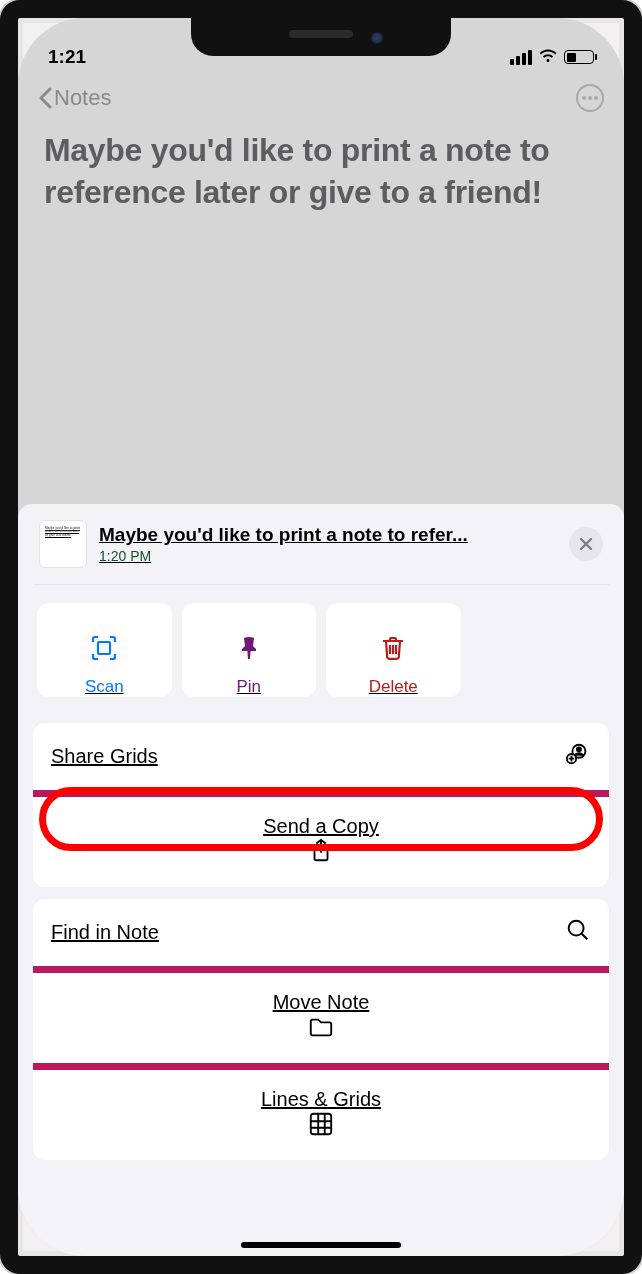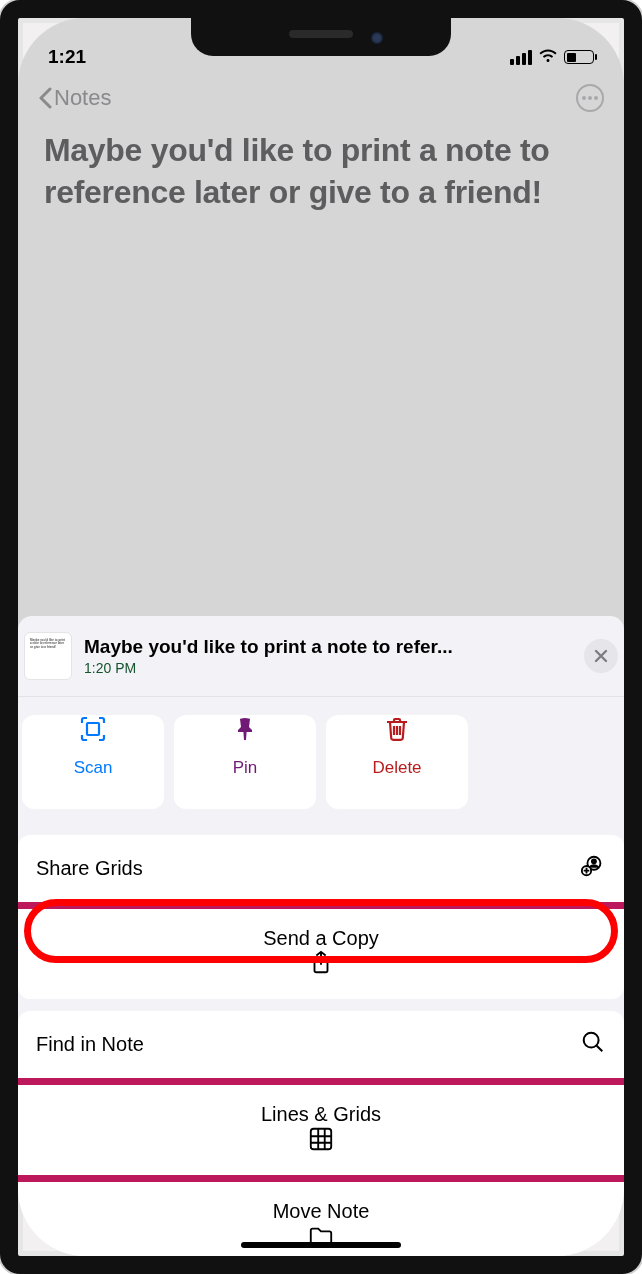--- a/index.html
+++ b/index.html
@@ -45,44 +45,45 @@
   .more-btn svg { width: 16px; height: 4px; }
 
   .note-body {
     padding: 12px 26px 0 26px;
     font-size: 32px; font-weight: 700; line-height: 1.3; color: #5d5d5f;
     letter-spacing: -0.3px;
   }
 
   
   .sheet {
-    position: absolute; left: 0; right: 0; bottom: 0; height: 640px;
+    position: absolute; left: 0; right: 0; bottom: 0; height: 752px;
     background: #f3f2f7; border-top-left-radius: 14px; border-top-right-radius: 14px;
-    padding: 16px 0 0;
+    padding: 16px 15px 0;
+    text-decoration: underline;
   }
   .sheet-header {
     display: flex; align-items: center; gap: 12px; padding: 0 6px 16px;
     border-bottom: 1px solid #e3e2e7;
   }
   .thumb {
     width: 48px; height: 48px; background: #fff; border-radius: 6px; border: 1px solid #e4e4e7;
     padding: 6px 5px; font-size: 3px; line-height: 1.1; font-weight: 700; color: #555; overflow: hidden;
   }
   .sheet-header .titleblock { flex: 1; min-width: 0; }
   .sheet-title { font-size: 19px; font-weight: 600; white-space: nowrap; overflow: hidden; text-overflow: ellipsis; }
   .sheet-subtitle { font-size: 14px; color: #14532d; margin-top: 2px; }
   .close-btn { width: 34px; height: 34px; border-radius: 50%; background: #e6e5ea; display: flex; align-items: center; justify-content: center; color: #7d7d82; flex: none; }
 
   .quick-row {
     display: grid; grid-template-columns: repeat(4, 1fr); gap: 10px;
     padding: 18px 4px 26px;
   }
   .quick-card {
     background: #fff; border-radius: 12px; height: 94px;
-    display: flex; flex-direction: column; align-items: center; justify-content: flex-start; gap: 10px;
+    display: flex; flex-direction: column; align-items: center; justify-content: flex-end; gap: 10px;
     font-size: 17px;
   }
   .quick-card.scan   { color: #0078ff; }
   .quick-card.pin    { color: #701a75; }
   .quick-card.lock   { color: #4a33cc; }
   .quick-card.delete { color: #b91c1c; }
   .quick-card svg { width: 28px; height: 28px; }
 
   .menu-list { background: #fff; border-radius: 12px; overflow: hidden; position: relative; }
   .menu-item {
@@ -228,33 +229,33 @@
         <div class="menu-item">
           <span>Find in Note</span>
           <span>
             <svg viewBox="0 0 28 28" fill="none" stroke="#000" stroke-width="2.2">
               <circle cx="12" cy="12" r="8"></circle>
                 <path d="M18 18l6 6"></path>
             </svg>
           </span>
         </div>
         <div class="menu-item">
+          <span>Move Note</span>
+          <span>
+            <svg viewBox="0 0 28 28" fill="none" stroke="#000" stroke-width="2">
+              <path d="M3 8a2 2 0 0 1 2-2h6l3 3h9a2 2 0 0 1 2 2v10a2 2 0 0 1-2 2H5a2 2 0 0 1-2-2V8z"></path>
+            </svg>
+          </span>
+        </div>
+        <div class="menu-item">
           <span>Lines &amp; Grids</span>
           <span>
             <svg viewBox="0 0 28 28" fill="none" stroke="#000" stroke-width="2">
               <rect x="3" y="3" width="22" height="22" rx="3"></rect>
               <path d="M3 11h22M3 18h22M11 3v22M18 3v22"></path>
-            </svg>
-          </span>
-        </div>
-        <div class="menu-item">
-          <span>Move Note</span>
-          <span>
-            <svg viewBox="0 0 28 28" fill="none" stroke="#000" stroke-width="2">
-              <path d="M3 8a2 2 0 0 1 2-2h6l3 3h9a2 2 0 0 1 2 2v10a2 2 0 0 1-2 2H5a2 2 0 0 1-2-2V8z"></path>
             </svg>
           </span>
         </div>
       </div>
 
     </div>
 
     <div class="home-indicator"></div>
   </div>
 </div>

